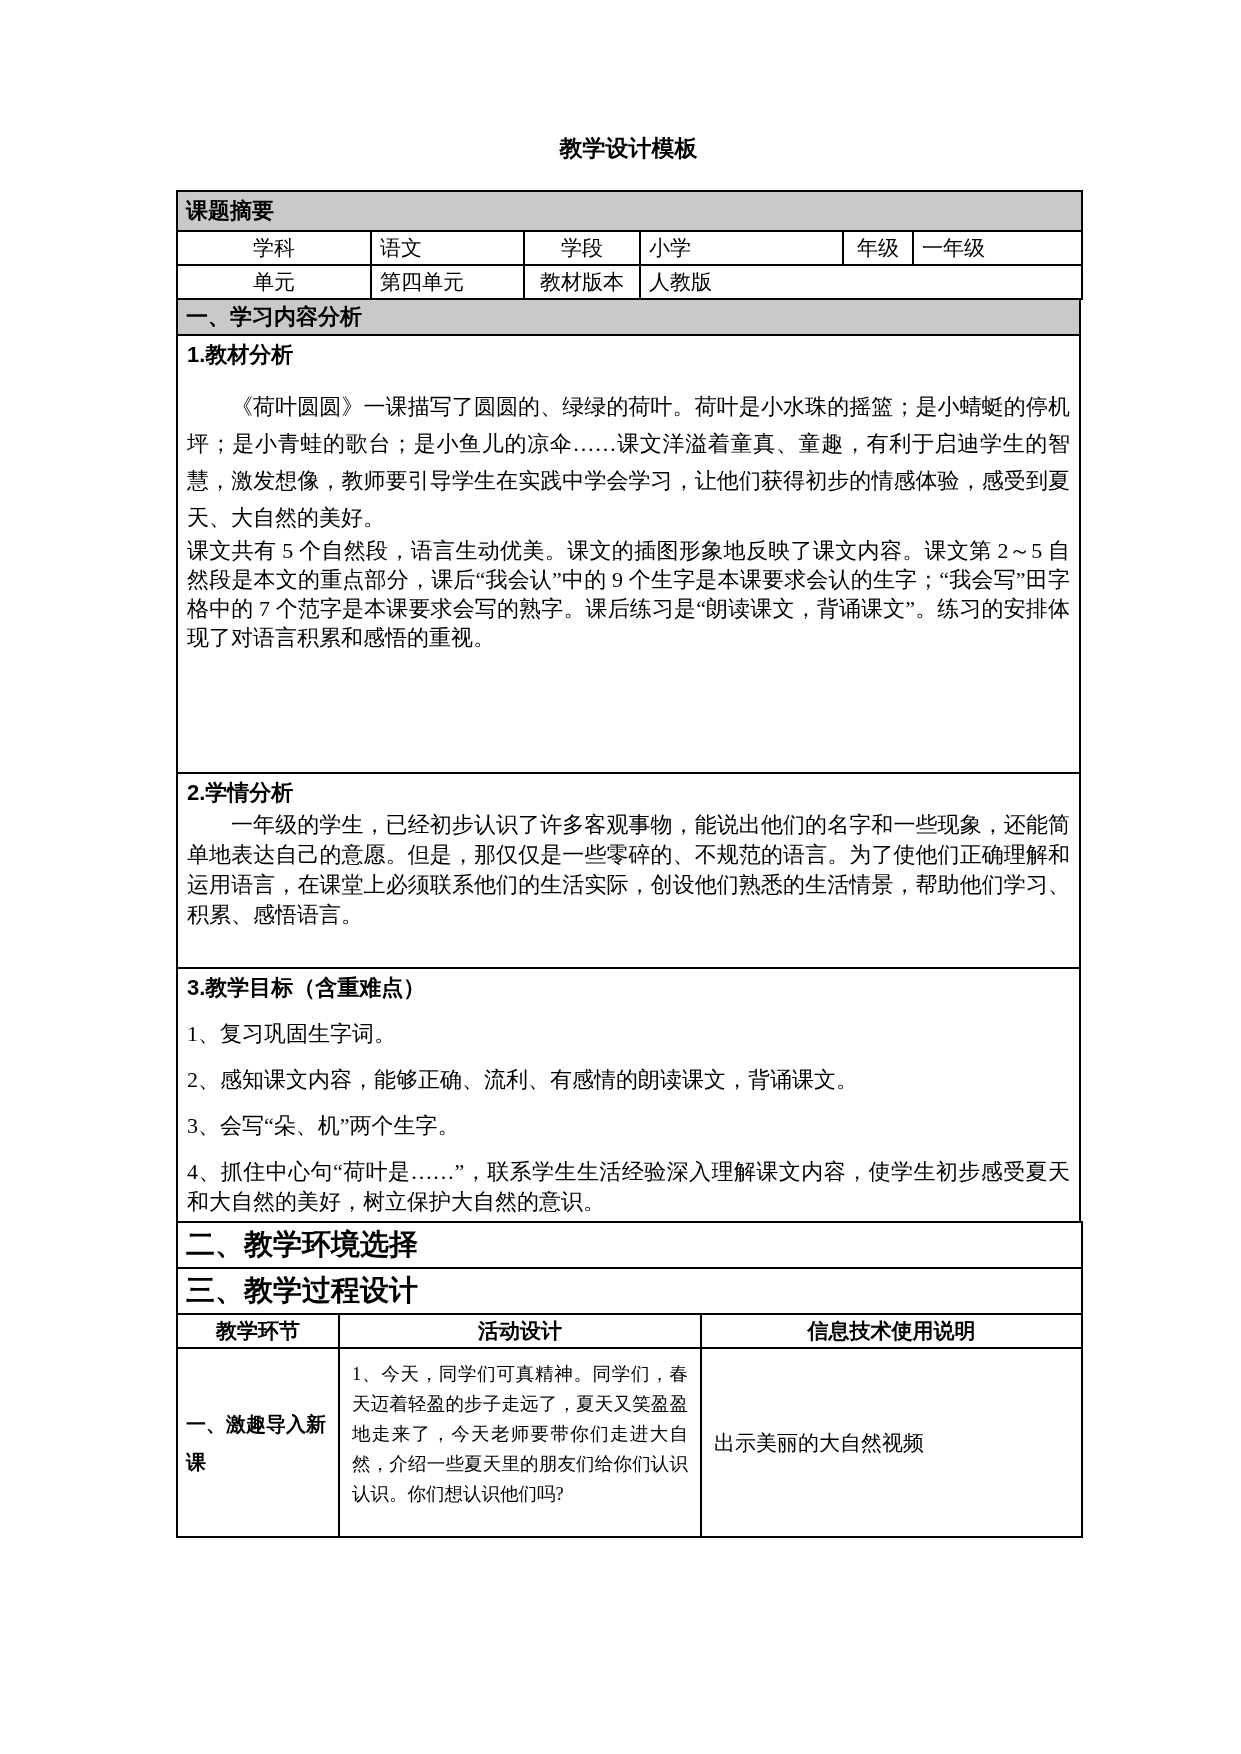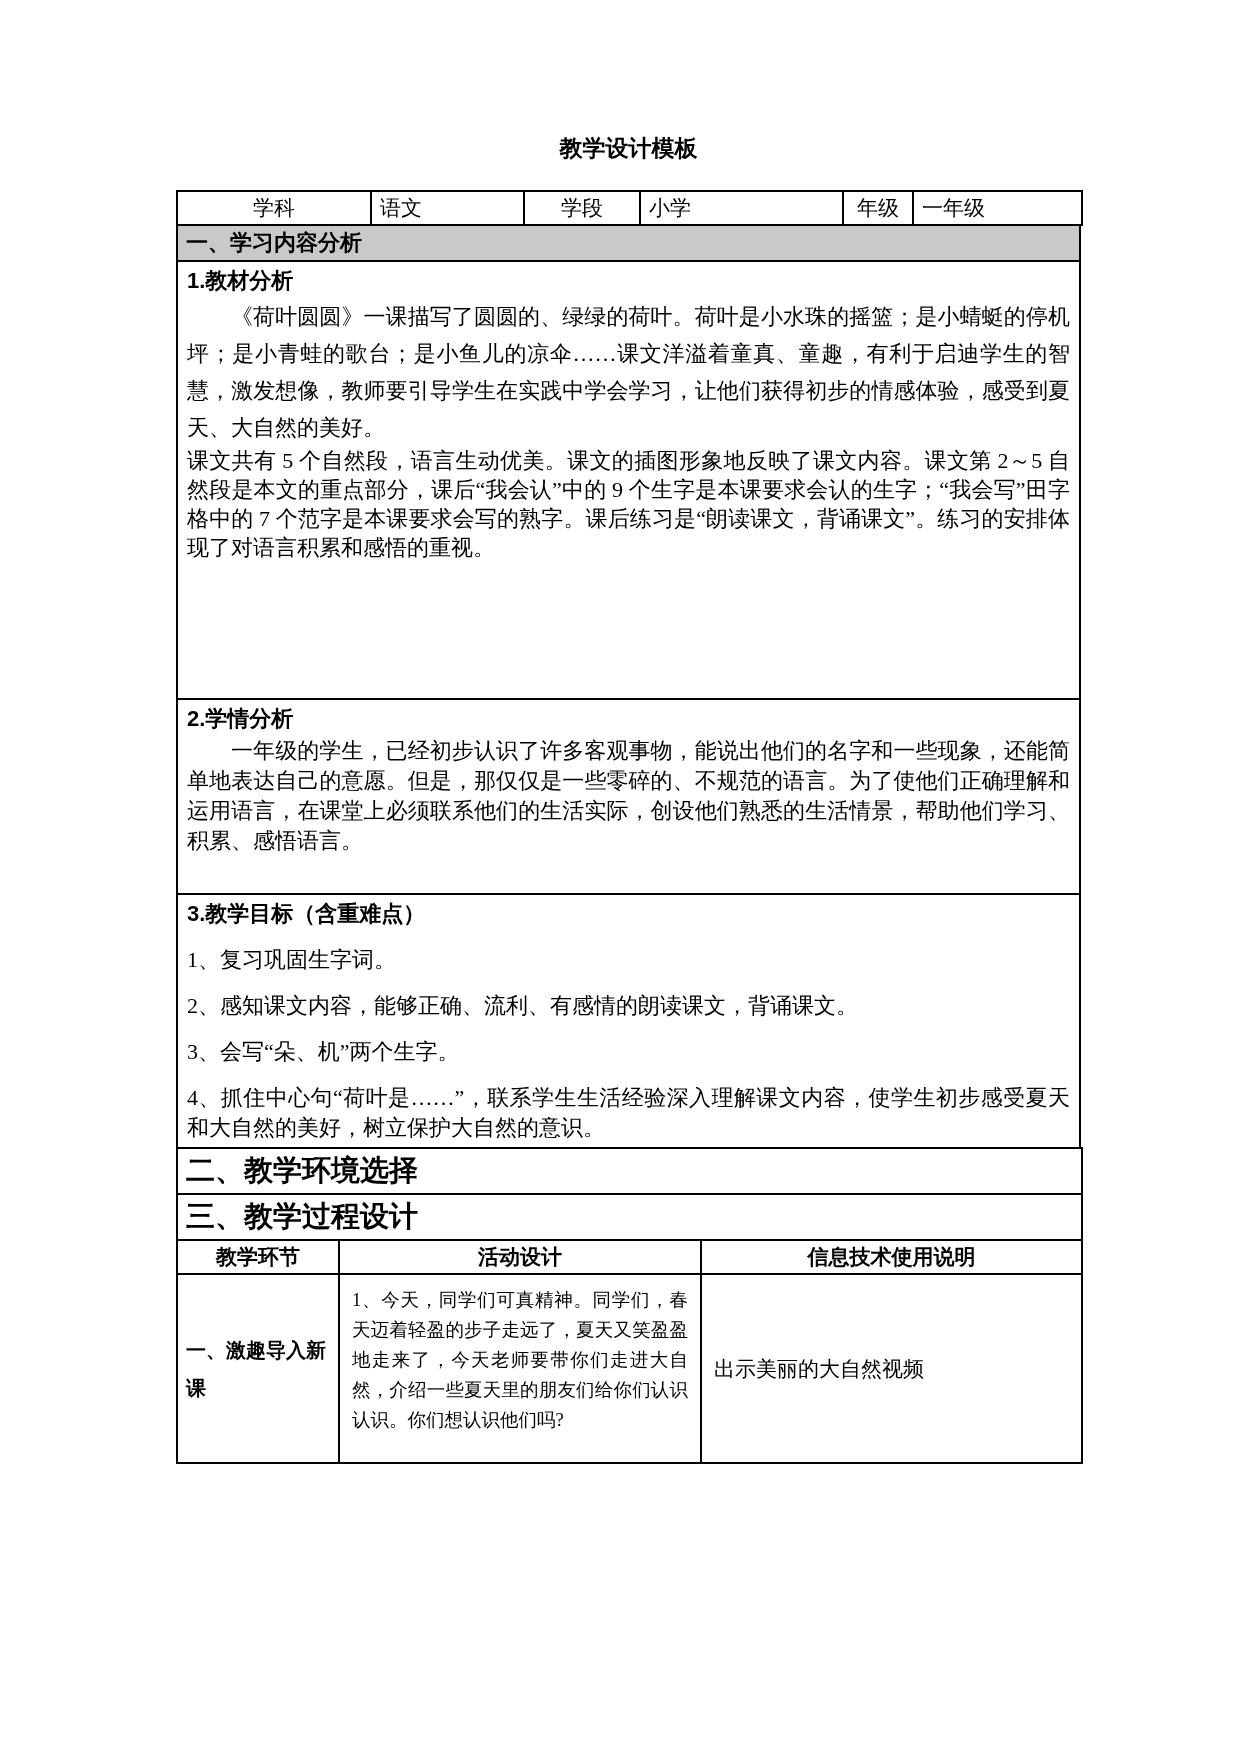--- a/index.html
+++ b/index.html
@@ -17,21 +17,21 @@
            font-family:"Liberation Sans","DejaVu Sans",sans-serif;height:40px;}
   .whiteband td{background:#fff;font-weight:bold;font-size:29px;
            font-family:"Liberation Sans","DejaVu Sans",sans-serif;height:43px;}
   .lbl{text-align:center;}
   .val{text-align:left;}
   .r1 td{height:33px;} .r2 td{height:30px;} .r3 td{height:31px;}
   .secband td{height:26px;}
   .topcell{vertical-align:top;padding:4px 9px 4px 9px;}
   .cell-h{font-weight:bold;font-size:22px;line-height:30px;
           font-family:"Liberation Sans","DejaVu Sans",sans-serif;}
-  .p-loose{margin:2px 0 0 0;text-indent:2em;line-height:37px;font-size:22px;text-align:justify;}
+  .p-loose{margin:18px 0 0 0;text-indent:2em;line-height:37px;font-size:22px;text-align:justify;}
   .p-tight{margin:0;line-height:29px;font-size:22px;text-align:justify;}
   .p-learn{margin:2px 0 0 0;text-indent:2em;line-height:30px;font-size:22px;text-align:justify;}
   .obj-item{margin:16px 0 0 0;line-height:30px;font-size:22px;text-align:justify;}
   .mat-cell{height:438px;} .learn-cell{height:195px;} .obj-cell{height:244px;}
   .env-row td{height:45px;}
   .env-opts{display:flex;align-items:center;font-size:21px;}
   .opt{white-space:nowrap;}
   .opt2{margin-left:36px;} .opt3{margin-left:66px;} .opt4{margin-left:58px;}
   .box-mark{font-size:21px;margin-right:2px;}
   .v-mark{font-size:27px;line-height:21px;margin-right:6px;
@@ -56,27 +56,36 @@
     <table class="tbl1">
       <colgroup>
         <col style="width:194px">
           <col style="width:153px">
           <col style="width:116px">
         <col style="width:203px">
           <col style="width:70px">
           <col style="width:169px">
       </colgroup>
       <tbody>
+          <tr class="band">
+        <td colspan="6">课题摘要</td>
+      </tr>
       <tr class="r1">
         <td class="lbl">学科</td>
         <td class="val">语文</td>
         <td class="lbl">学段</td>
         <td class="val">小学</td>
         <td class="lbl">年级</td>
         <td class="val">一年级</td>
+      </tr>
+      <tr class="r2">
+        <td class="lbl">单元</td>
+        <td class="val">第四单元</td>
+        <td class="lbl">教材版本</td>
+        <td class="val" colspan="3">人教版</td>
       </tr>
     </tbody>
       </table>
 
     <table class="tbl2">
       <tbody>
           <tr class="band secband">
         <td>一、学习内容分析</td>
       </tr>
       <tr>

